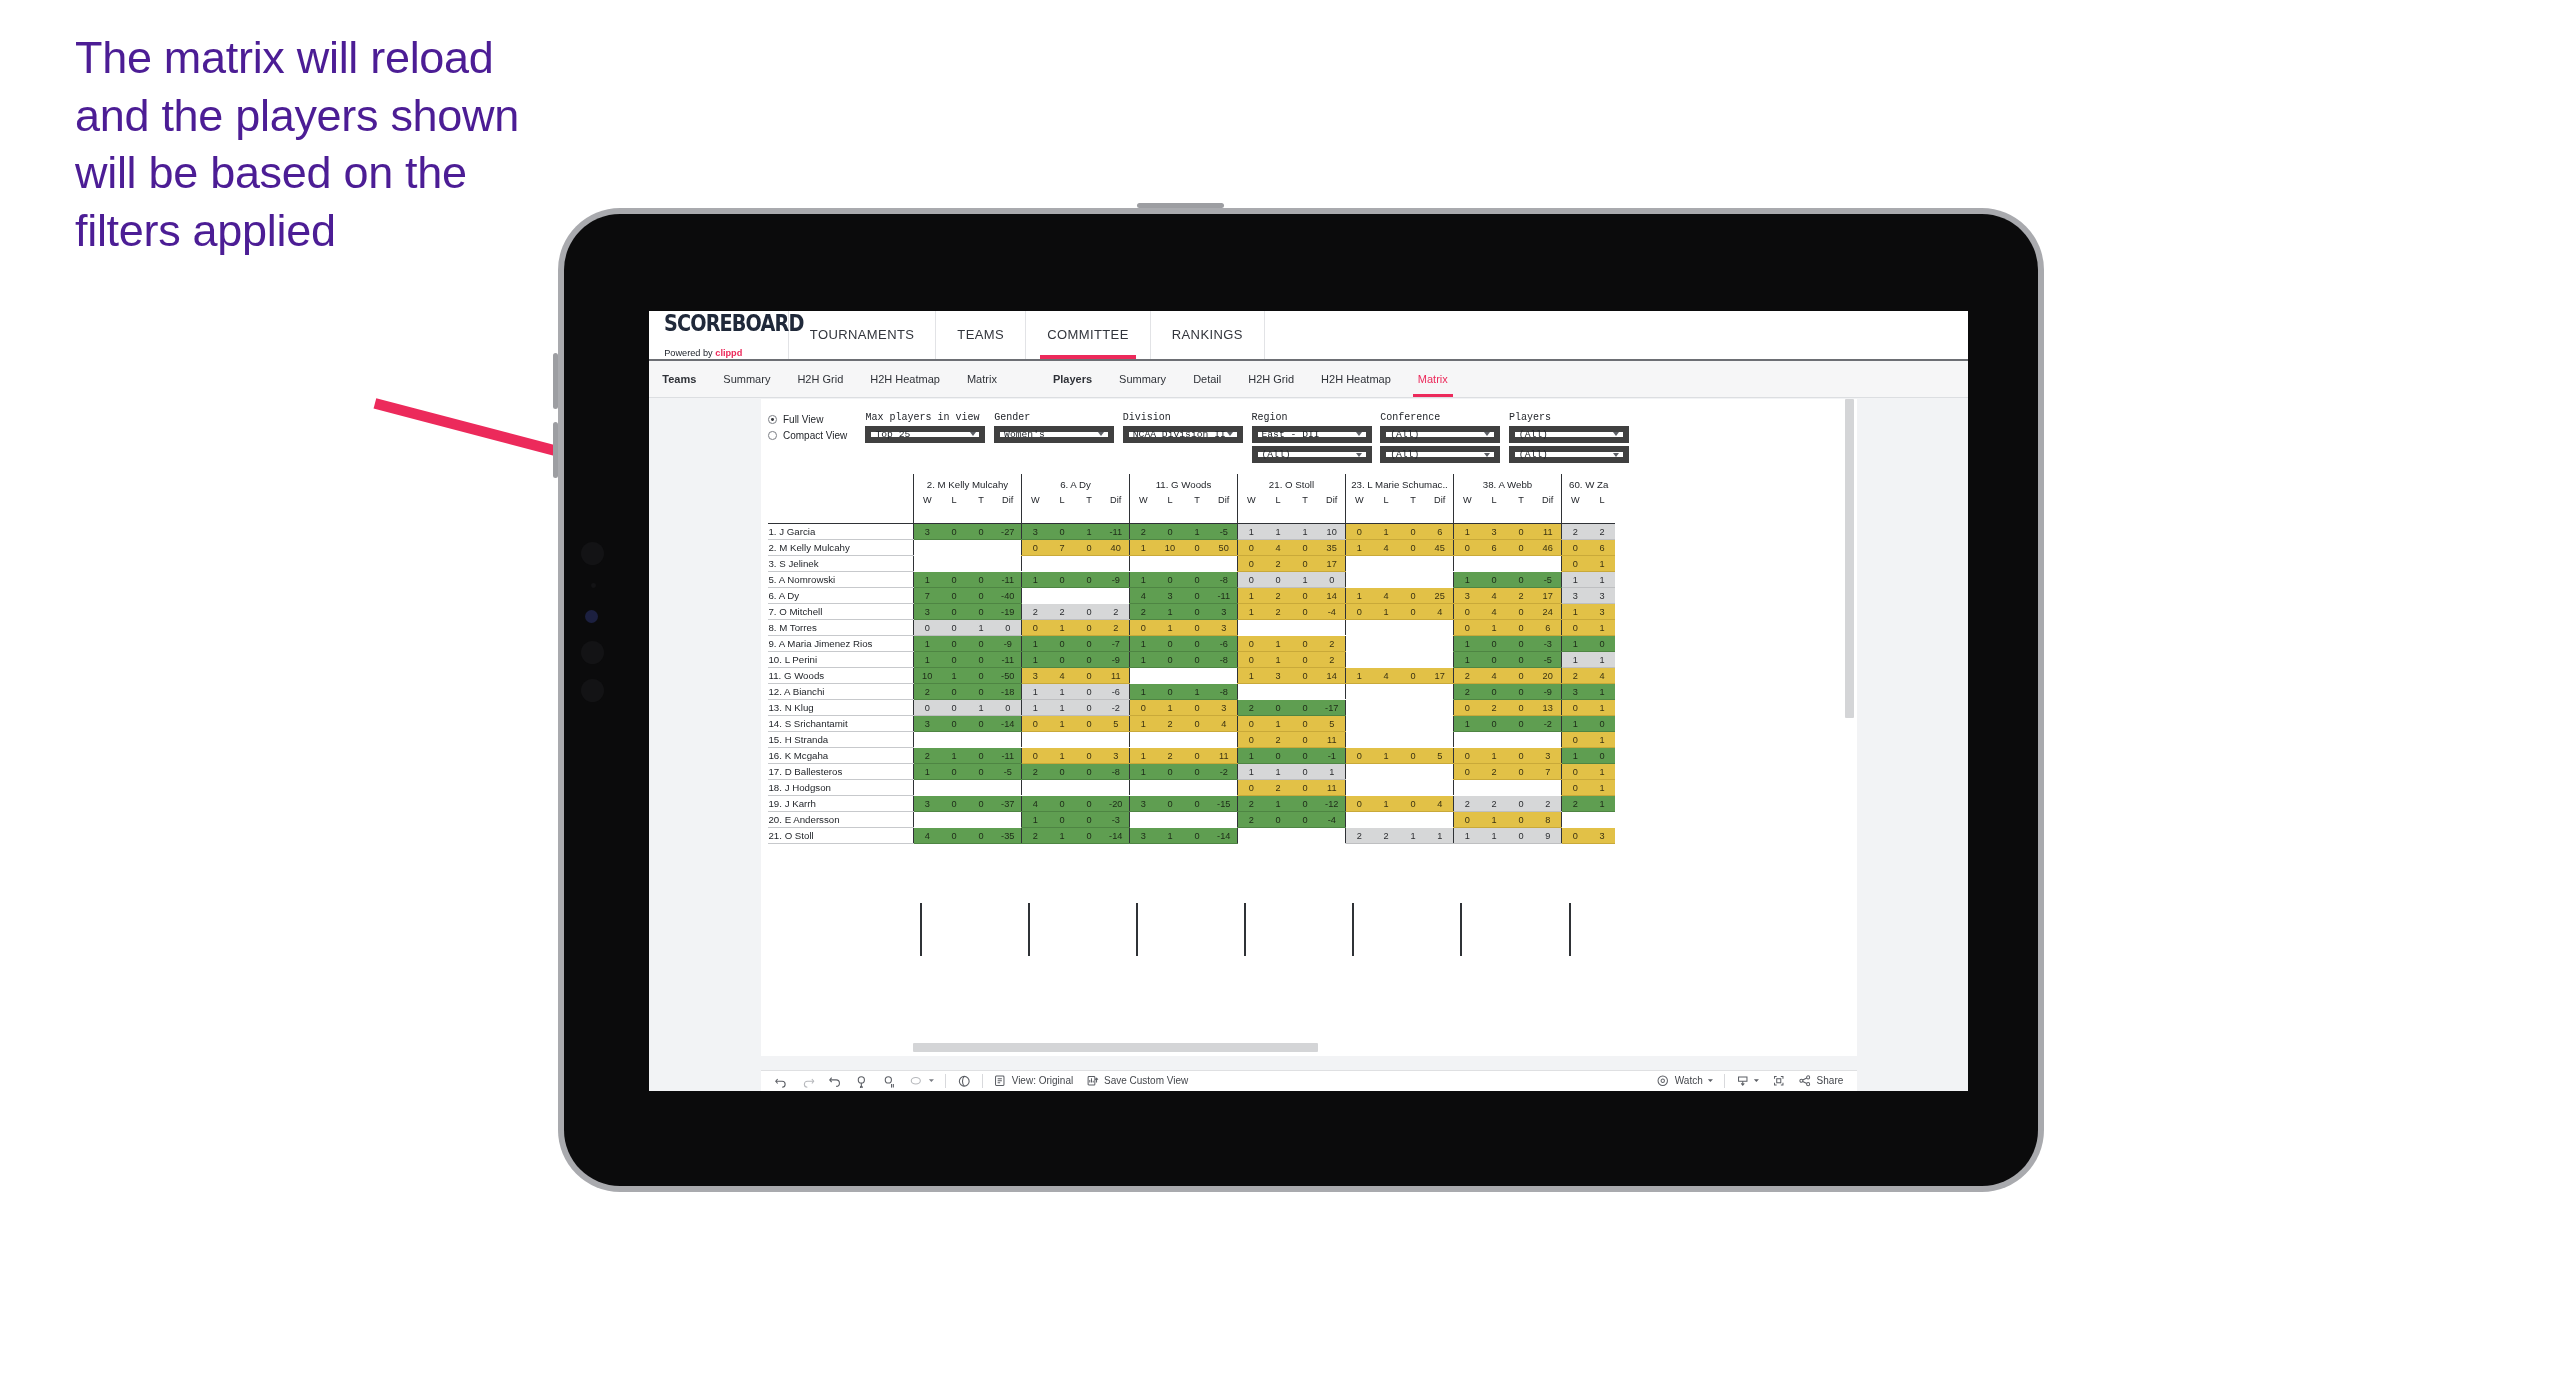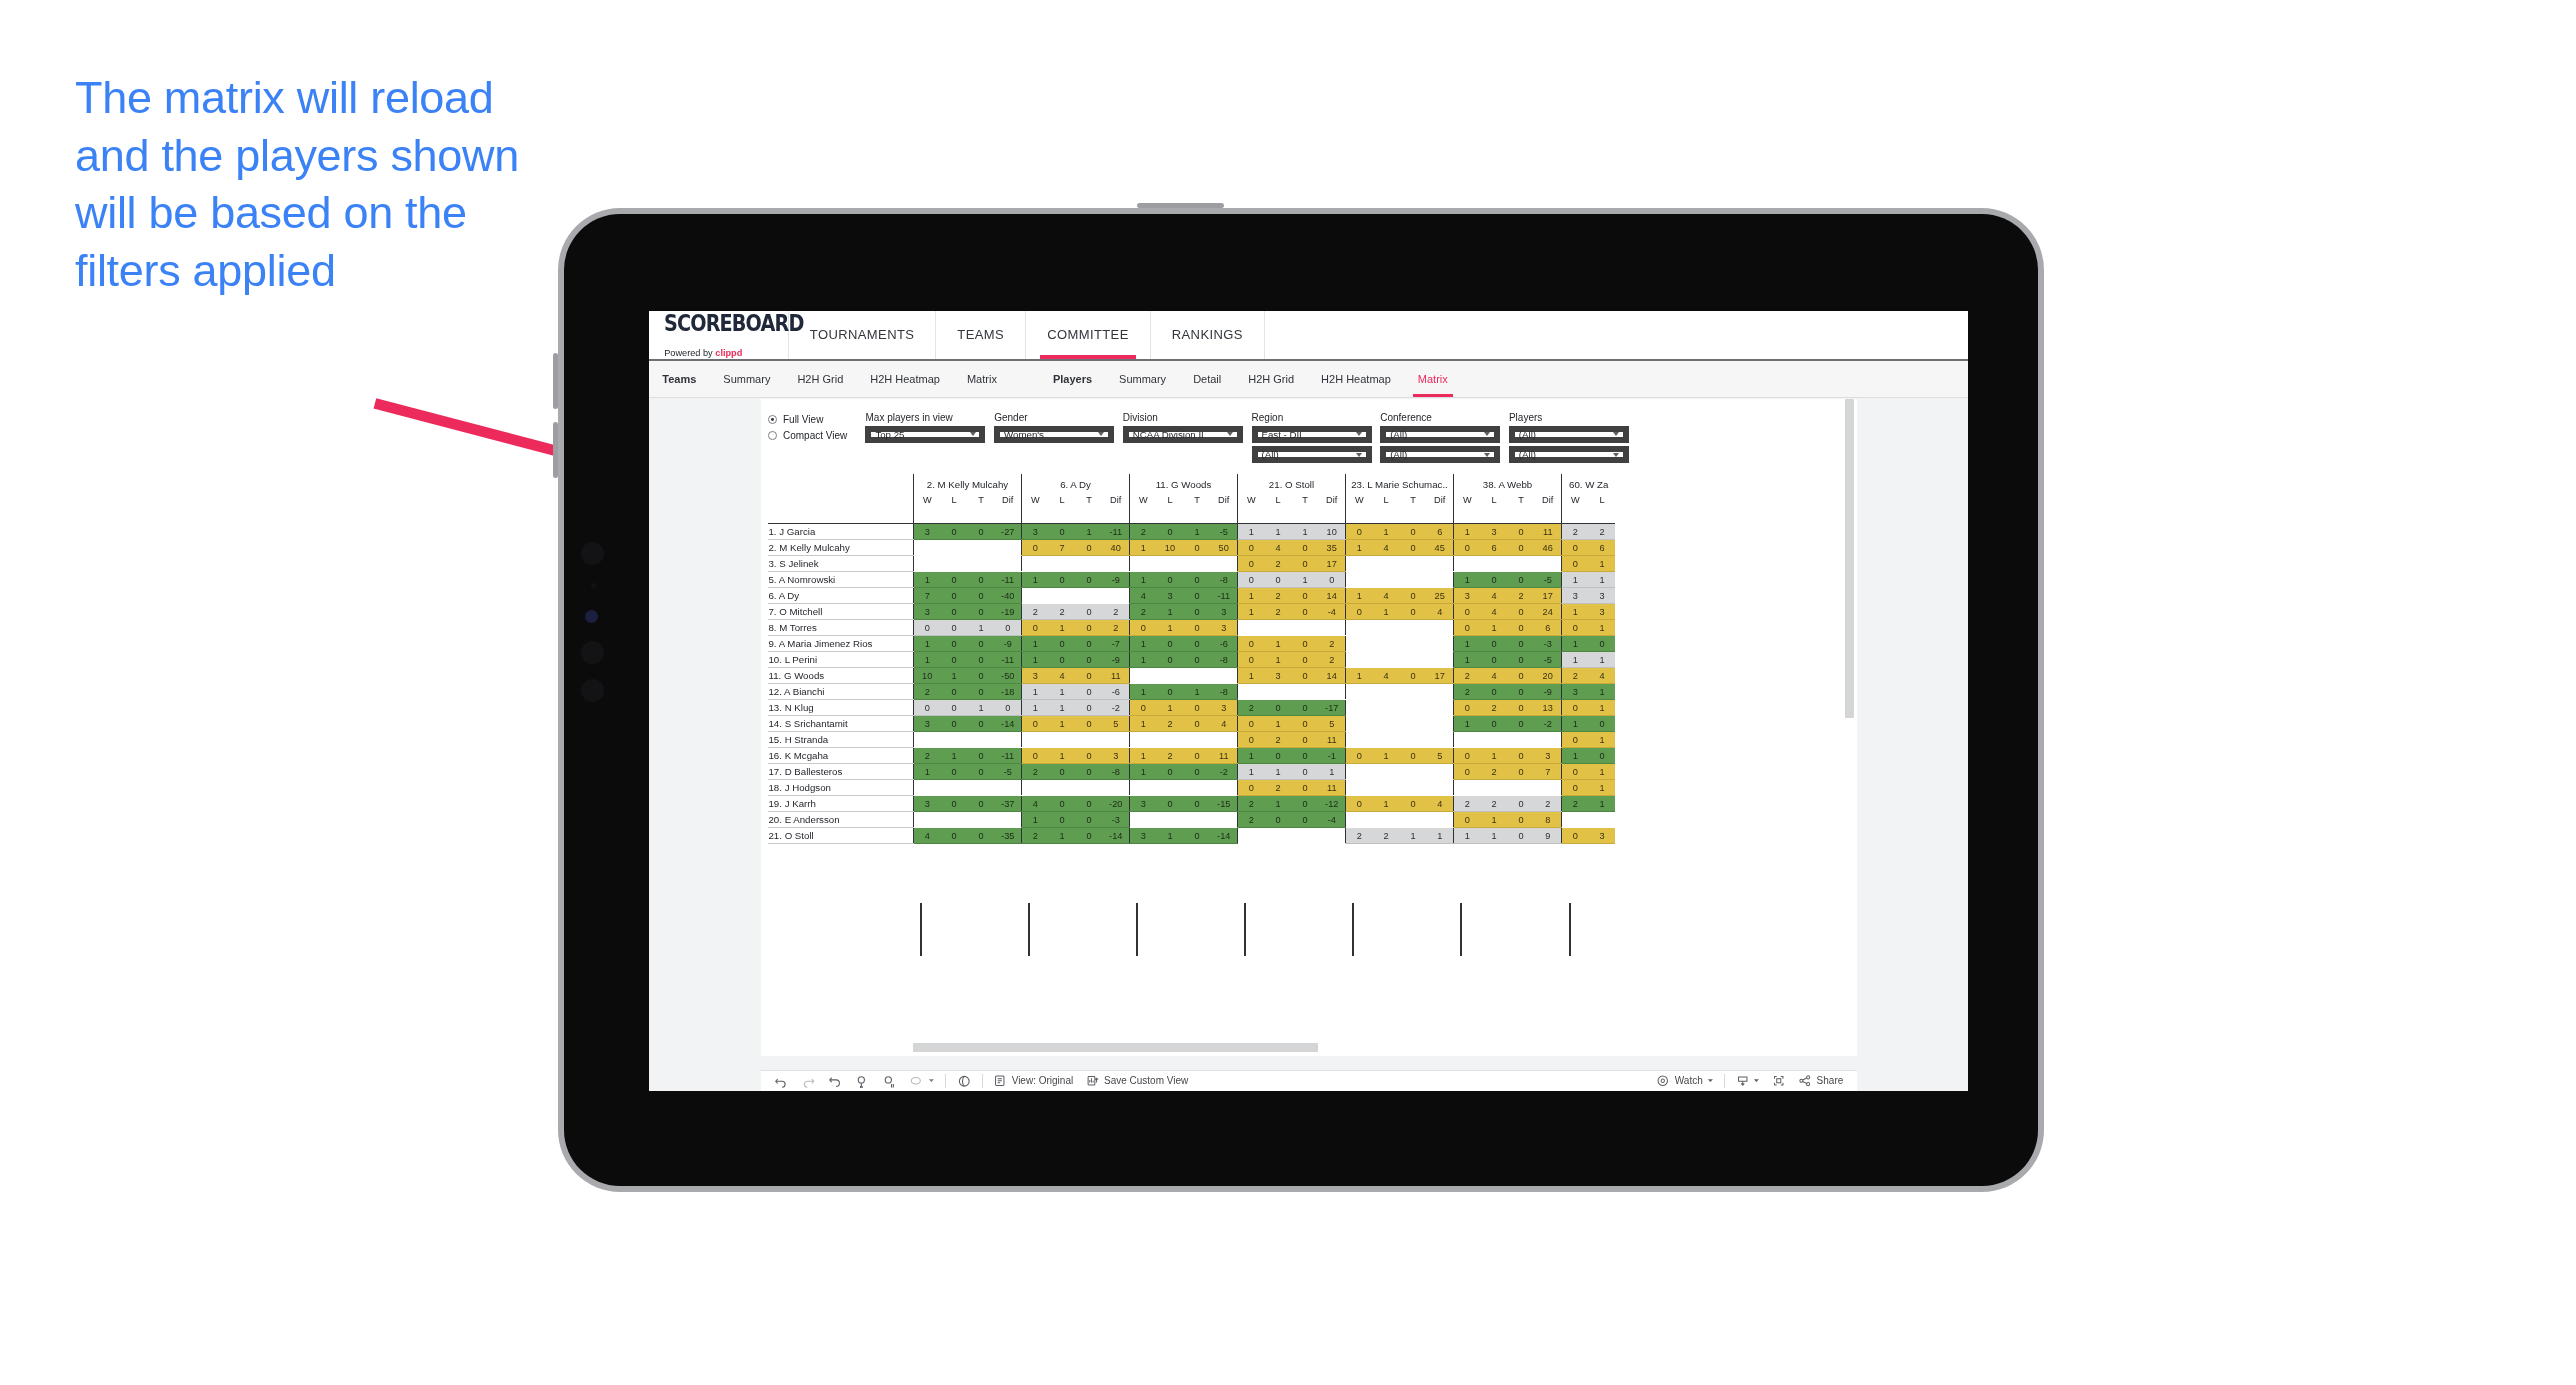--- a/index.html
+++ b/index.html
@@ -2,23 +2,22 @@
 <html><head>
 <meta charset="utf-8">
 <style>
   * { box-sizing: border-box; margin:0; padding:0; }
   html,body { width:2576px; height:1386px; background:#ffffff; overflow:hidden; }
   body { font-family:"Liberation Sans", sans-serif; }
 
   
   #annotation {
     position:absolute; left:75px; top:29px; width:454px;
-    font-size:45px; line-height:1.28; color:#3b82f6; font-weight:400;
+    font-size:45px; line-height:1.28; color:#4c1d95; font-weight:400;
     letter-spacing:-0.3px;
-    margin-top:40px;
   }
   #arrow { position:absolute; left:367px; top:386px; width:618px; height:193px; pointer-events:none; }
 
   
   #device {
     position:absolute; left:558px; top:208px; width:1486px; height:984px;
     background:#a9aaae; border-radius:62px; padding:5.8px;
   }
   #device-inner {
     width:100%; height:100%; background:#0b0b0c; border-radius:56px;
@@ -94,21 +93,21 @@
   .radio-col { width:85px; padding-top:1.9px; }
   .radio-row { display:flex; align-items:center; font-size:10px; color:#23262b; margin-bottom:4.8px; cursor:pointer; }
   .radio-mark {
     width:8.7px; height:8.7px; border-radius:50%; border:1px solid #7b7e84;
     margin-right:5.8px; background:#fff; position:relative; flex:none;
   }
   .radio-mark.on::after {
     content:""; position:absolute; left:1.9px; top:1.9px; width:2.9px; height:2.9px;
     border-radius:50%; background:#33363b;
   }
-  .fcol { margin-right:8.7px; }
+  .fcol { margin-right:8.7px;font-family:Liberation Mono, monospace; }
   .fcol-label { font-size:10px; color:#23262b; margin-bottom:2.9px; }
   .ddown {
     width:120px; height:16.4px; border:6px solid #404040; background:#fff;
     display:flex; align-items:center; padding:0 3.9px; font-size:9.7px;
     color:#23262b; margin-bottom:3.9px; cursor:pointer; position:relative;
   }
   .ddown .val { flex:1; overflow:hidden; white-space:nowrap; }
   .caret {
     width:0;height:0;border-left:3.4px solid transparent;border-right:3.4px solid transparent;
     border-top:4.3px solid #5c5f65;

